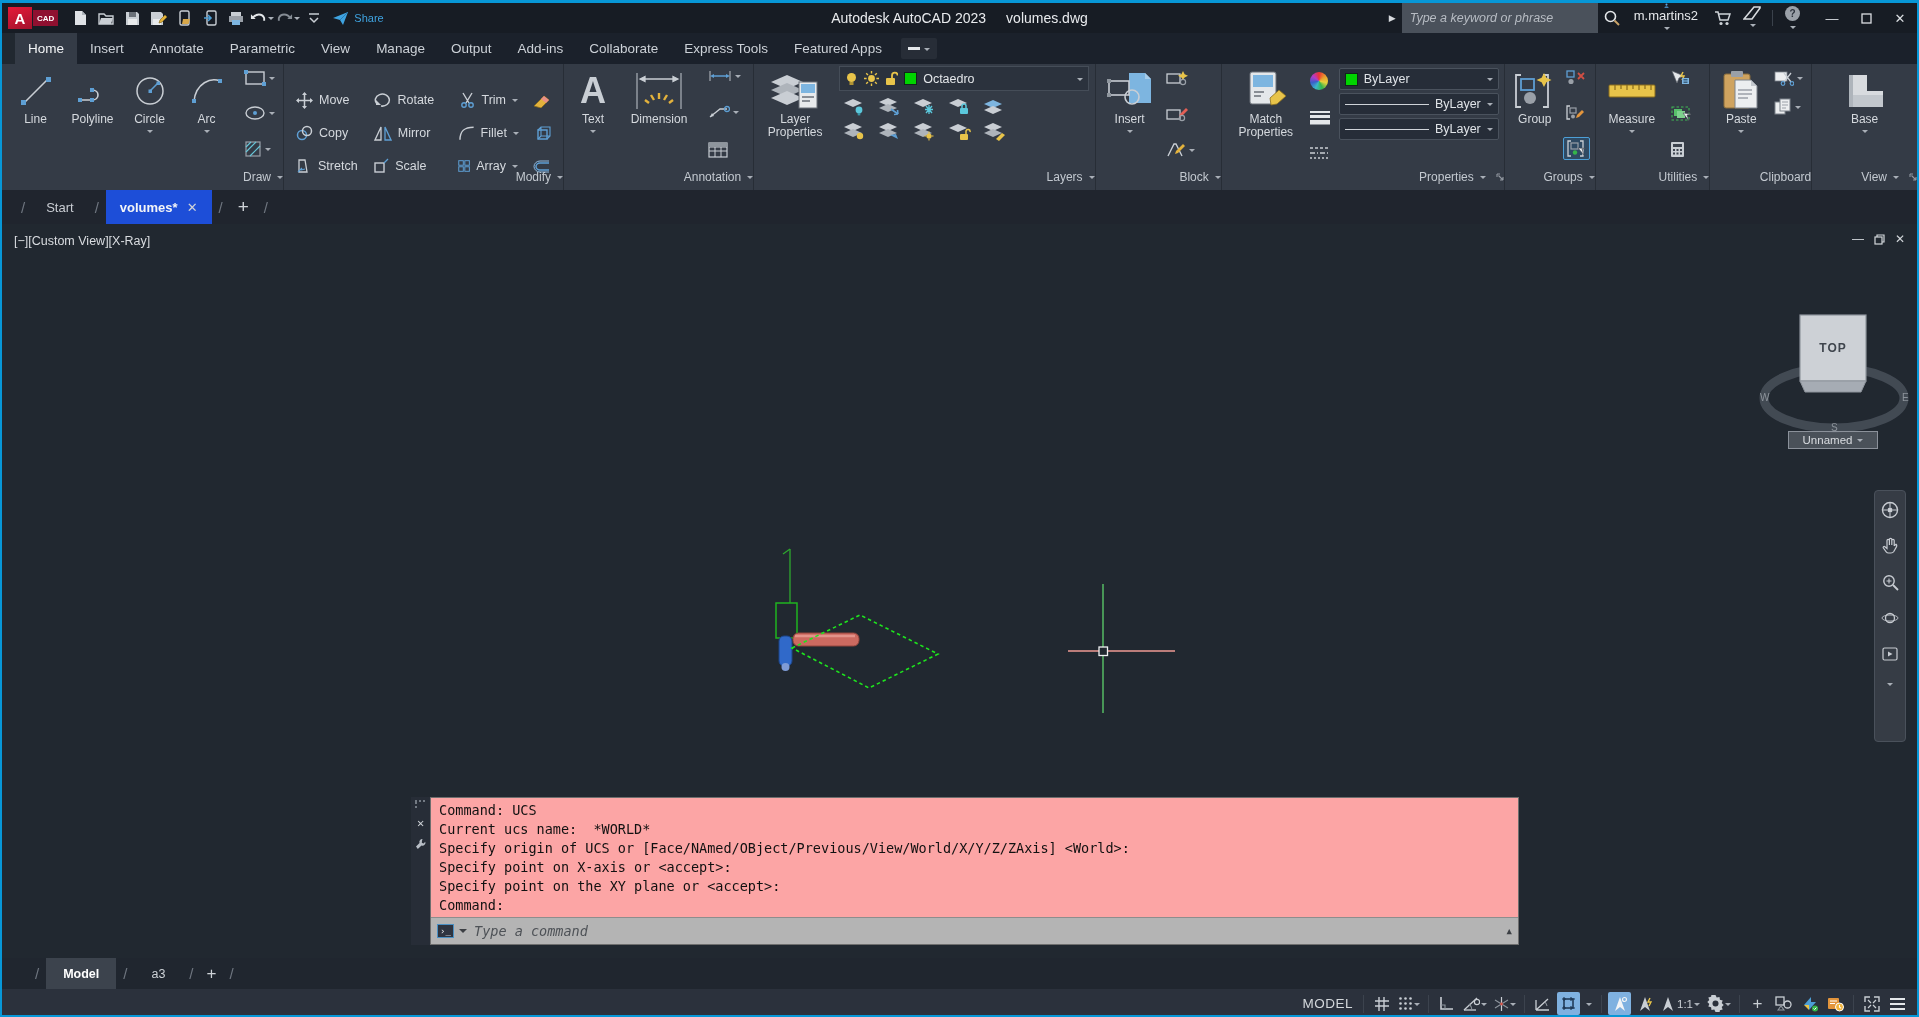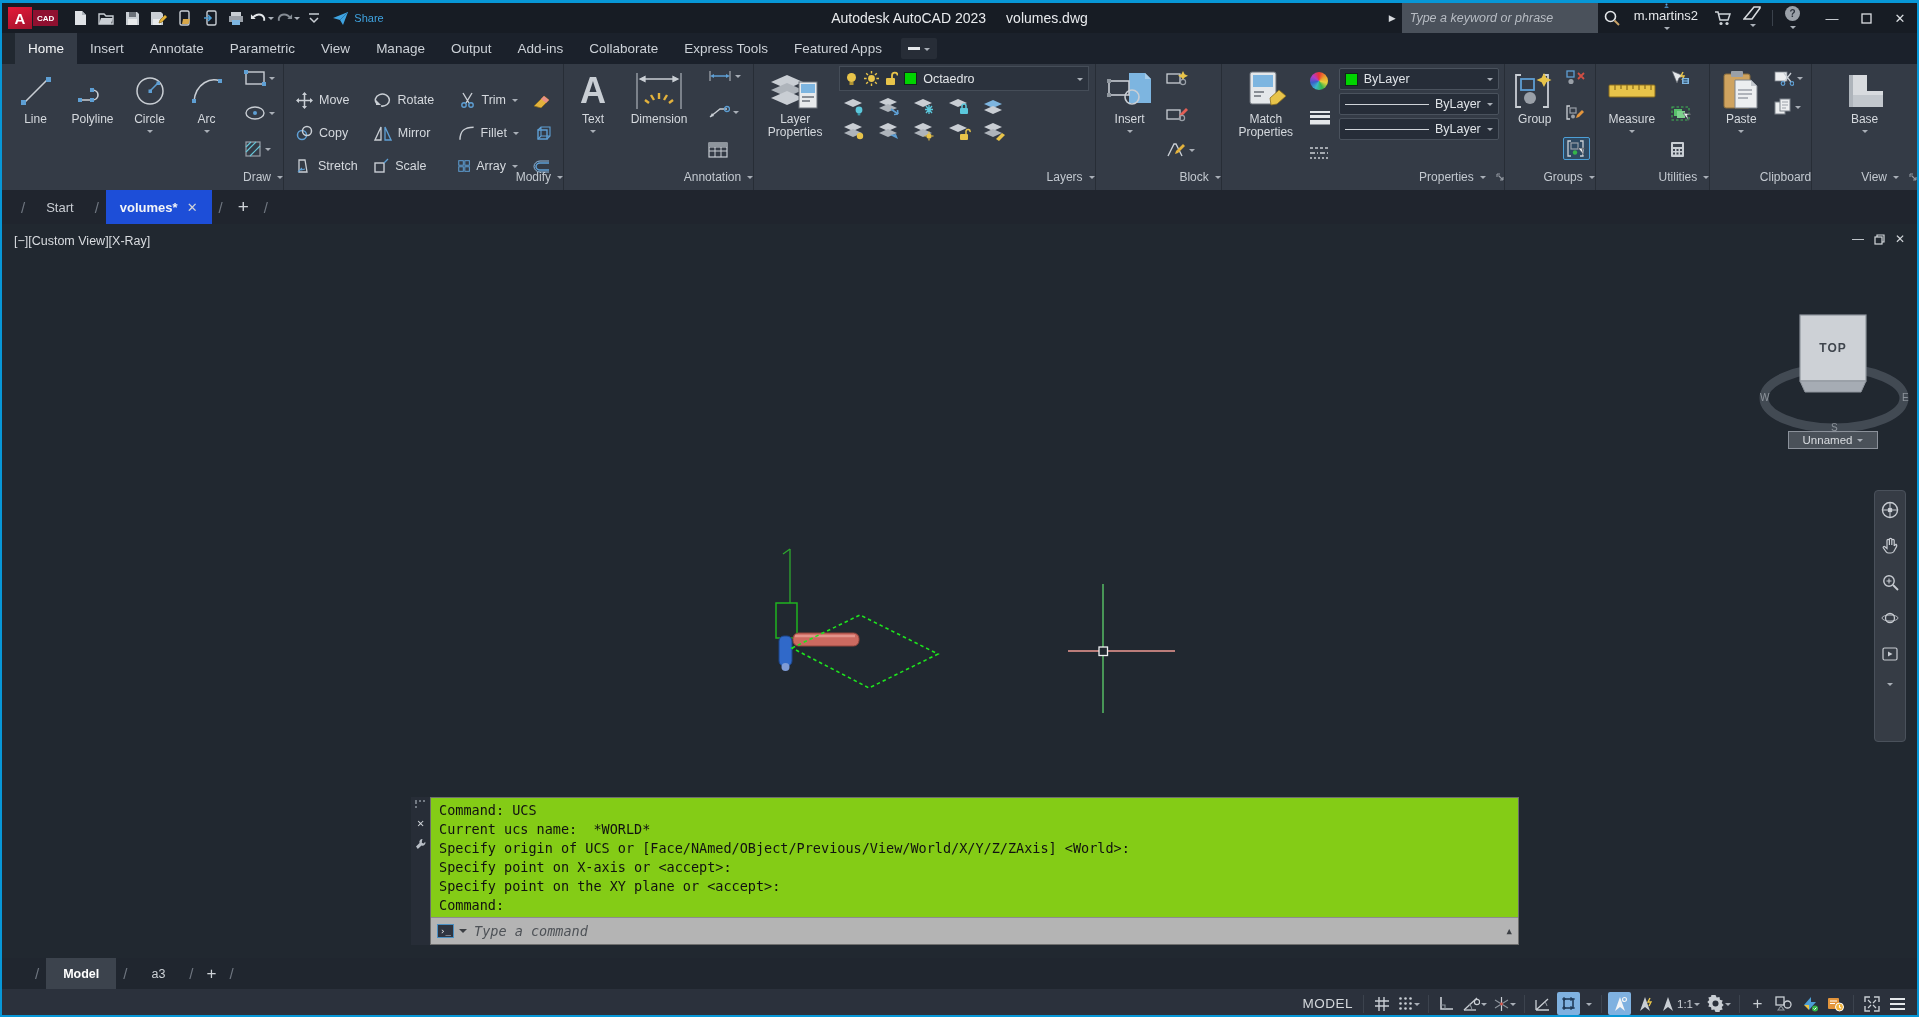--- a/index.html
+++ b/index.html
@@ -99,21 +99,21 @@
   .cmdwin{position:absolute;left:409px;top:573px;width:1108px;height:148px;display:flex;
           font-family:"DejaVu Sans Mono",monospace;}
   .cmdstrip{width:19px;background:#272d37;display:flex;flex-direction:column;align-items:center;
             padding-top:3px;gap:8px;}
   .grip{width:12px;height:8px;
         background:repeating-linear-gradient(90deg,#7c838c 0 2px,transparent 2px 4px),
                    repeating-linear-gradient(0deg,#7c838c 0 2px,transparent 2px 4px);
         background-size:12px 2px,2px 8px;background-repeat:repeat-x,repeat-y;opacity:.9;}
   .cmdx{color:#cfd4d9;font-size:12px;}
   .cmdmain{flex:1;display:flex;flex-direction:column;border:1px solid #6e6e6e;}
-  .cmdhist{flex:1;background:#84cc16;color:#111;font-size:13.5px;line-height:19px;
+  .cmdhist{flex:1;background:#fca5a5;color:#111;font-size:13.5px;line-height:19px;
            padding:3px 8px;white-space:pre;overflow:hidden;}
   .cmdinputrow{height:27px;background:#b4b4b4;border-top:1px solid #8d8d8d;display:flex;
            align-items:center;padding:0 6px;gap:5px;}
   .cmdpromptico{width:17px;height:14px;background:#2e3440;border:1px solid #4a90c4;color:#e8eaec;
            font-size:9px;display:flex;align-items:center;justify-content:center;}
   .cmdinput{flex:1;background:transparent;border:none;outline:none;color:#3c3f44;font-size:13.5px;
            font-style:italic;font-family:"DejaVu Sans Mono",monospace;}
   .cmdinput::placeholder{color:#4e5257;}
   .cmdup{color:#3c3f44;font-size:9px;}
   .darkchev{width:0;height:0;border:4px solid transparent;border-top-color:#3c3f44;margin-top:4px;}

